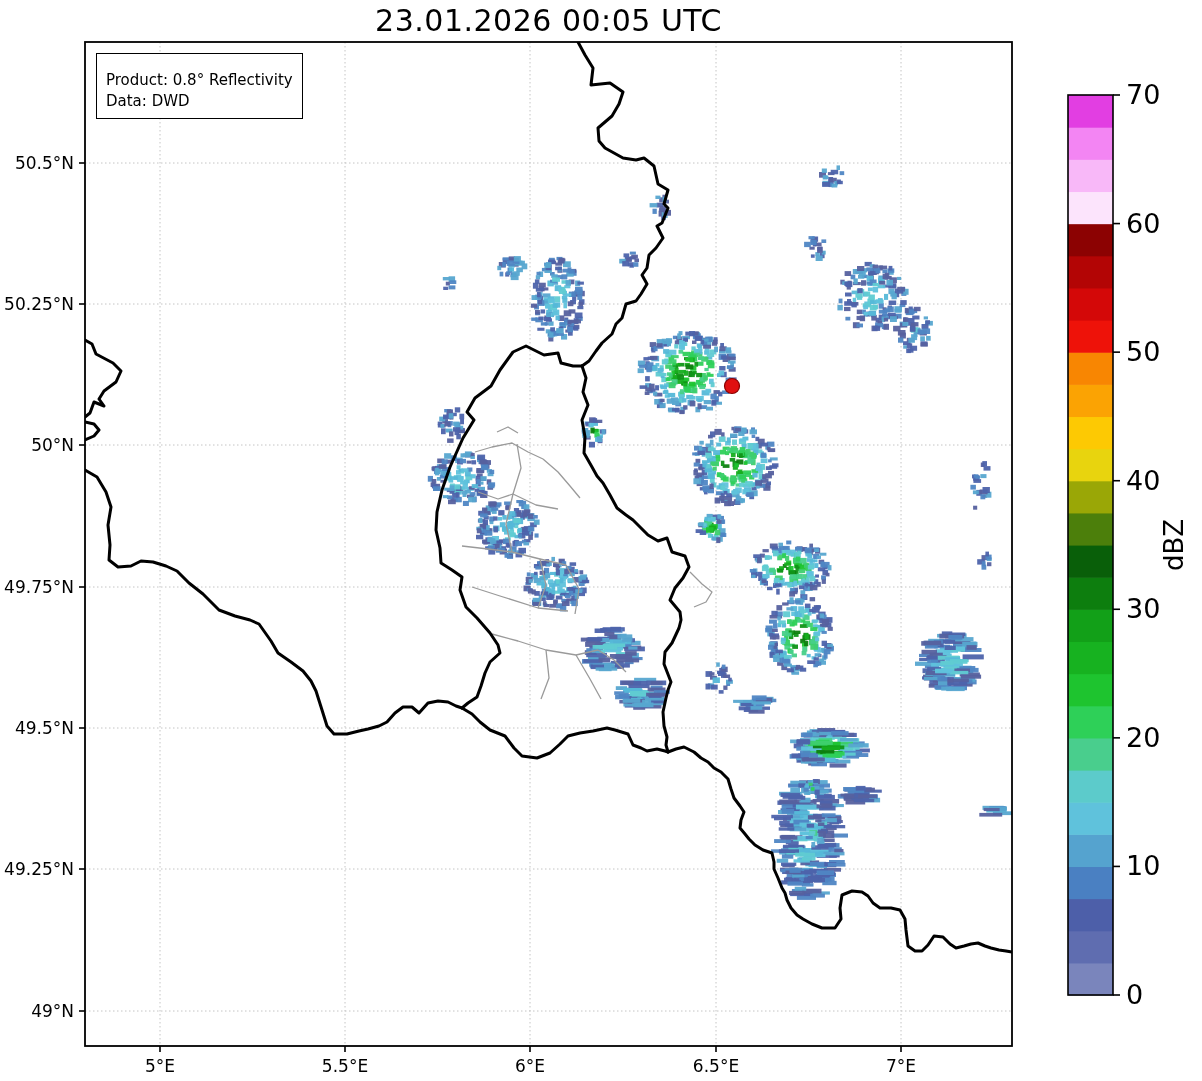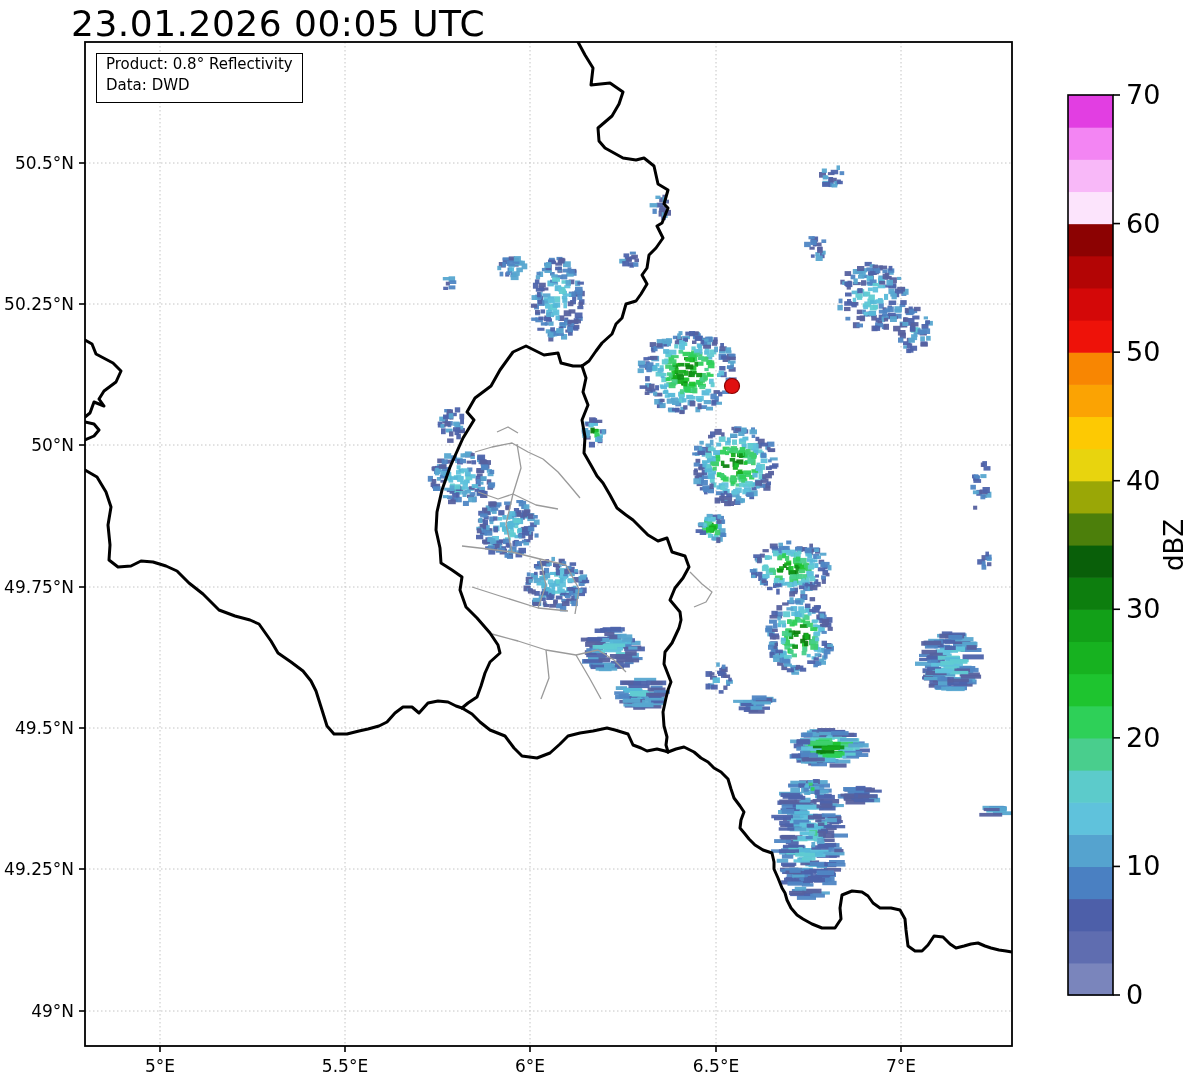--- a/index.html
+++ b/index.html
@@ -1,22 +1,22 @@
 <!DOCTYPE html>
 <html><head>
 <meta charset="utf-8">
 <style>
   html,body{margin:0;padding:0;background:#fff;}
   #fig{position:relative;width:1202px;height:1081px;background:#fff;overflow:hidden;
        font-family:"DejaVu Sans","Liberation Sans",sans-serif;color:#000;}
-  #title{position:absolute;left:71px;top:3px;width:927px;text-align:left;
-         font-size:36px;letter-spacing:0.5px;}
+  #title{position:absolute;left:85px;top:3px;width:927px;text-align:center;
+         font-size:30px;letter-spacing:0.5px;}
   #mapsvg{position:absolute;left:0;top:0;}
   #infobox{position:absolute;left:96px;top:53px;background:#fff;border:1.3px solid #000;
-           padding:0 9px 5px 9px;font-size:15px;line-height:1.42;white-space:nowrap;z-index:5;}
+           padding:16px 9px 5px 9px;font-size:15px;line-height:1.42;white-space:nowrap;z-index:5;}
 </style>
 </head>
 <body>
 
 <div id="fig">
   <div id="title">23.01.2026 00:05 UTC</div>
 
   <svg id="mapsvg" width="1202" height="1081" viewBox="0 0 1202 1081">
     <defs>
       <clipPath id="plotclip">

